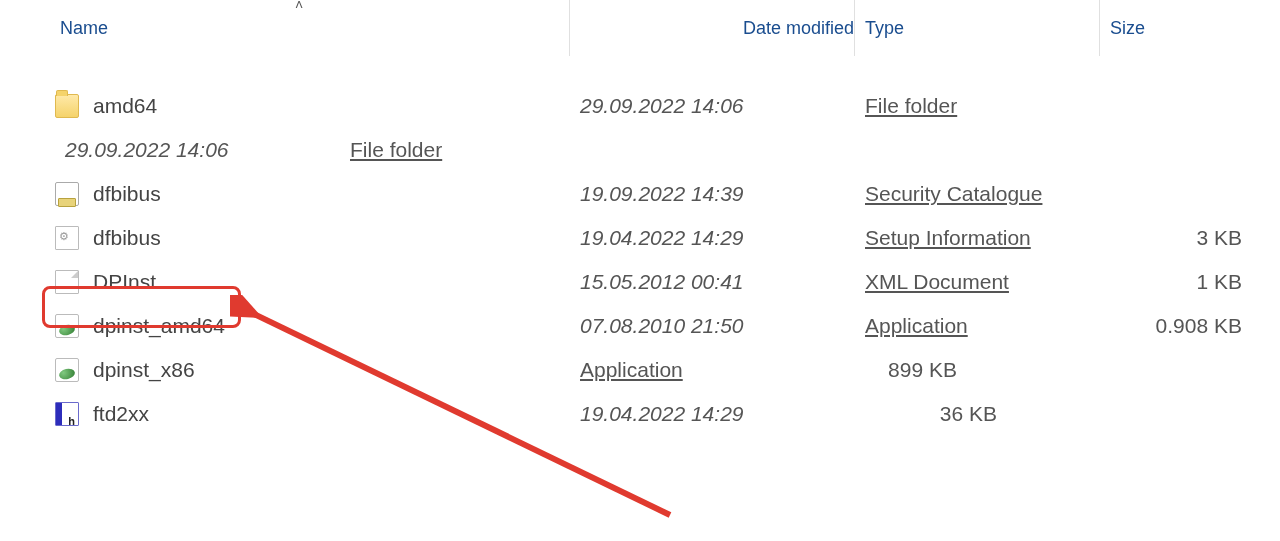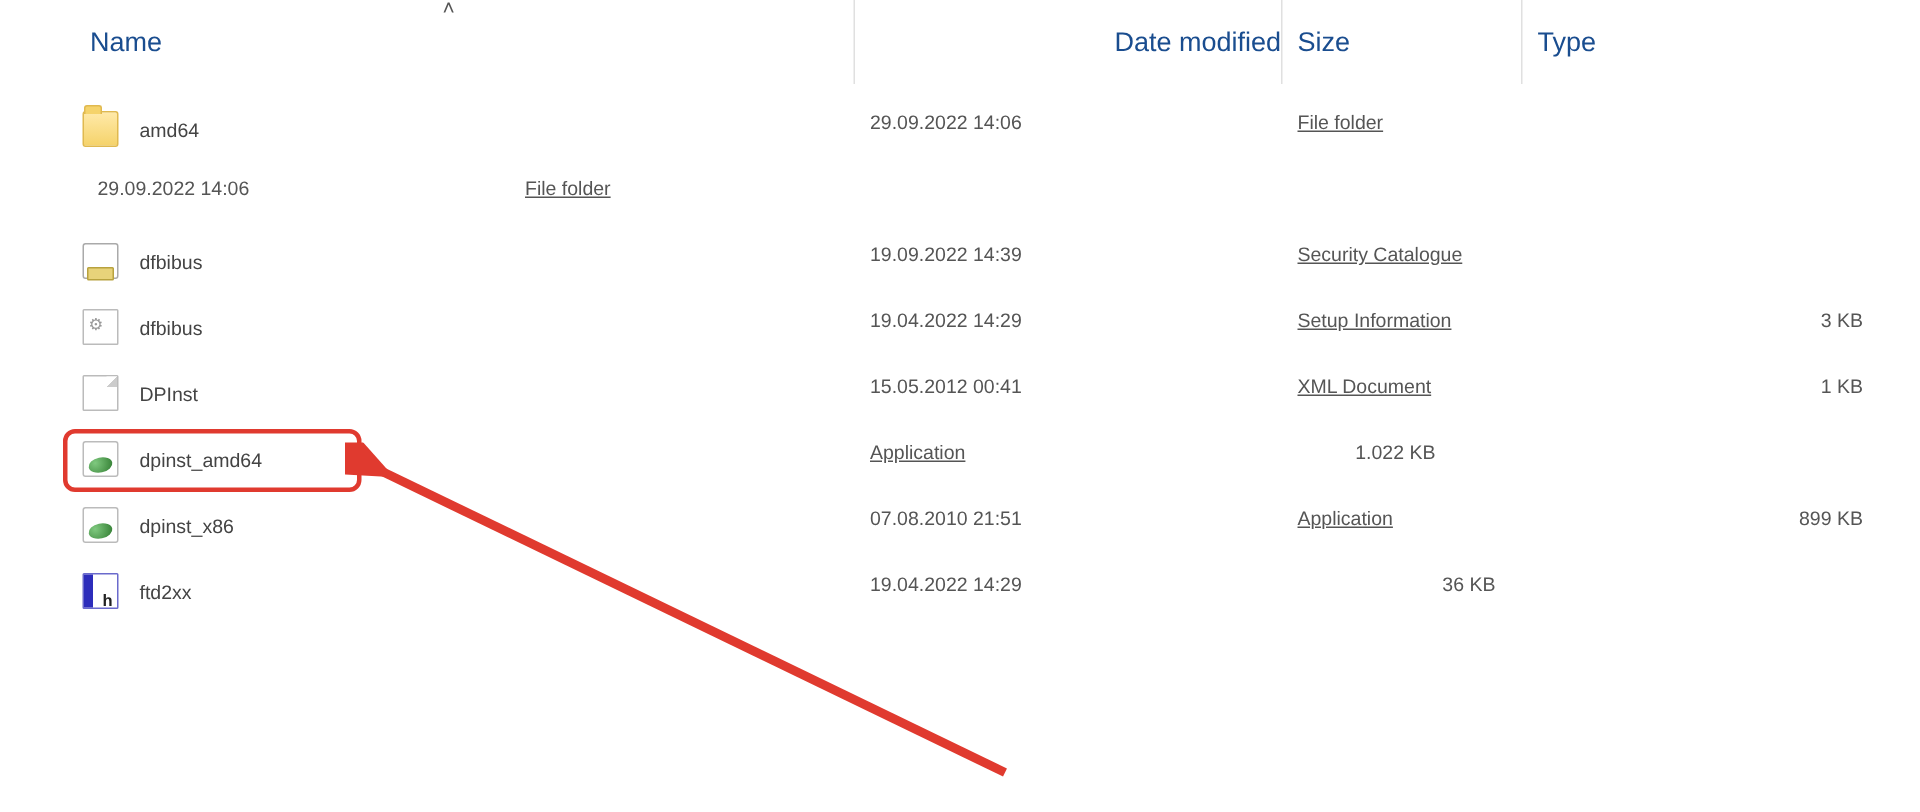--- a/index.html
+++ b/index.html
@@ -41,29 +41,29 @@
       left: 240px;
       color: #555;
       font-size: 14px;
     }
     .rows {
       padding-top: 18px;
       padding-left: 55px;
     }
     .row {
       display: flex;
-      align-items: flex-start;
+      align-items: flex-end;
       height: 44px;
       color: #444;
-      font-size: 13px;
+      font-size: 21px;
       cursor: pointer;
       position: relative;
     }
     .row .cell-name { flex: 0 0 515px; display: flex; align-items: center; }
-    .row .cell-date { flex: 0 0 285px; padding-left: 10px; color: #555; }
+    .row .cell-date { flex: 0 0 285px; padding-left: 10px; color: #555; font-style: italic; }
     .row .cell-type { flex: 0 0 245px; padding-left: 10px; color: #555; text-decoration: underline; }
     .row .cell-size { flex: 0 0 160px; padding-right: 18px; text-align: right; color: #555; }
     .icon {
       width: 24px;
       height: 24px;
       margin-right: 14px;
       display: inline-flex;
       align-items: center;
       justify-content: center;
       flex-shrink: 0;
@@ -191,25 +191,25 @@
 <body>
 
 <div class="header">
   <div class="col col-name">
     <span>Name</span>
     <span class="sort-caret">˄</span>
   </div>
   <div class="col col-date">
     <span>Date modified</span>
   </div>
+  <div class="col col-type">
+    <span>Type</span>
+  </div>
   <div class="col col-size">
     <span>Size</span>
-  </div>
-  <div class="col col-type">
-    <span>Type</span>
   </div>
 </div>
 
 <div class="rows" id="rows">
     <div class="row">
       <div class="cell-name">
         <span class="icon ico-folder"></span>
         <span>amd64</span>
       </div>
       <div class="cell-date">29.09.2022 14:06</div>
@@ -245,29 +245,29 @@
       </div>
       <div class="cell-date">15.05.2012 00:41</div>
       <div class="cell-type">XML Document</div>
       <div class="cell-size">1 KB</div>
     </div>
     <div class="row">
       <div class="cell-name">
         <span class="icon ico-exe"></span>
         <span>dpinst_amd64</span>
       </div>
+      <div class="cell-date">07.08.2010 21:50</div>
       <div class="cell-type">Application</div>
-      <div class="cell-size">1.022 KB</div>
+      <div class="cell-size">0.908 KB</div>
     </div>
     <div class="row">
       <div class="cell-name">
         <span class="icon ico-exe"></span>
         <span>dpinst_x86</span>
       </div>
-      <div class="cell-date">07.08.2010 21:51</div>
       <div class="cell-type">Application</div>
       <div class="cell-size">899 KB</div>
     </div>
     <div class="row">
       <div class="cell-name">
         <span class="icon ico-h"></span>
         <span>ftd2xx</span>
       </div>
       <div class="cell-date">19.04.2022 14:29</div>
       <div class="cell-size">36 KB</div>

